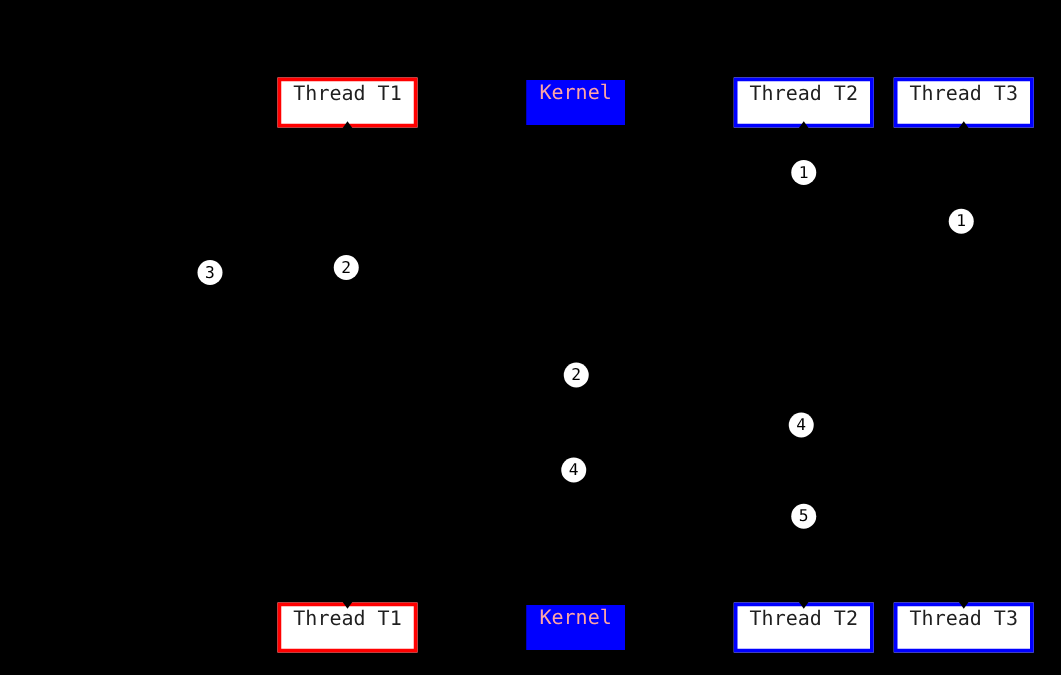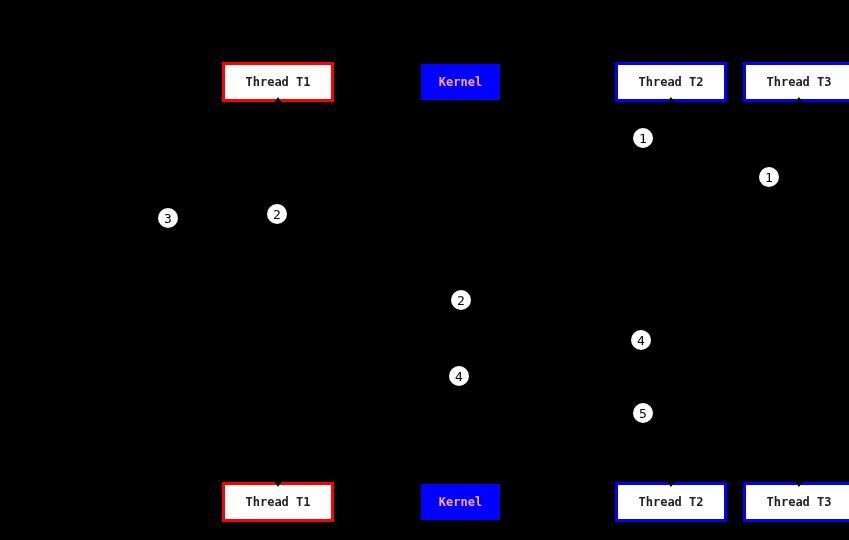--- a/index.html
+++ b/index.html
@@ -12,36 +12,33 @@
     width: 849px;
     height: 540px;
     background: #000000;
     overflow: hidden;
     font-family: "DejaVu Sans Mono", "Liberation Mono", monospace;
   }
   .node {
     position: absolute;
     box-sizing: border-box;
     display: flex;
-    align-items: center;
     justify-content: center;
-    font-size: 12px;
+    font-size: 16px;
     white-space: nowrap;
-    font-weight: bold;
   }
   .node.red {
     background: #ffffff;
     border: 3px solid #ff0000;
     color: #1f1f1f;
   }
   .node.blue {
     background: #ffffff;
     border: 3px solid #0000ff;
     color: #1f1f1f;
-    margin-left: 28px;
   }
   .node.solid-blue {
     background: #0000ff;
     border: none;
     color: #fca5a5;
   }
   .stub {
     position: absolute;
     left: 50%;
     transform: translateX(-50%);

